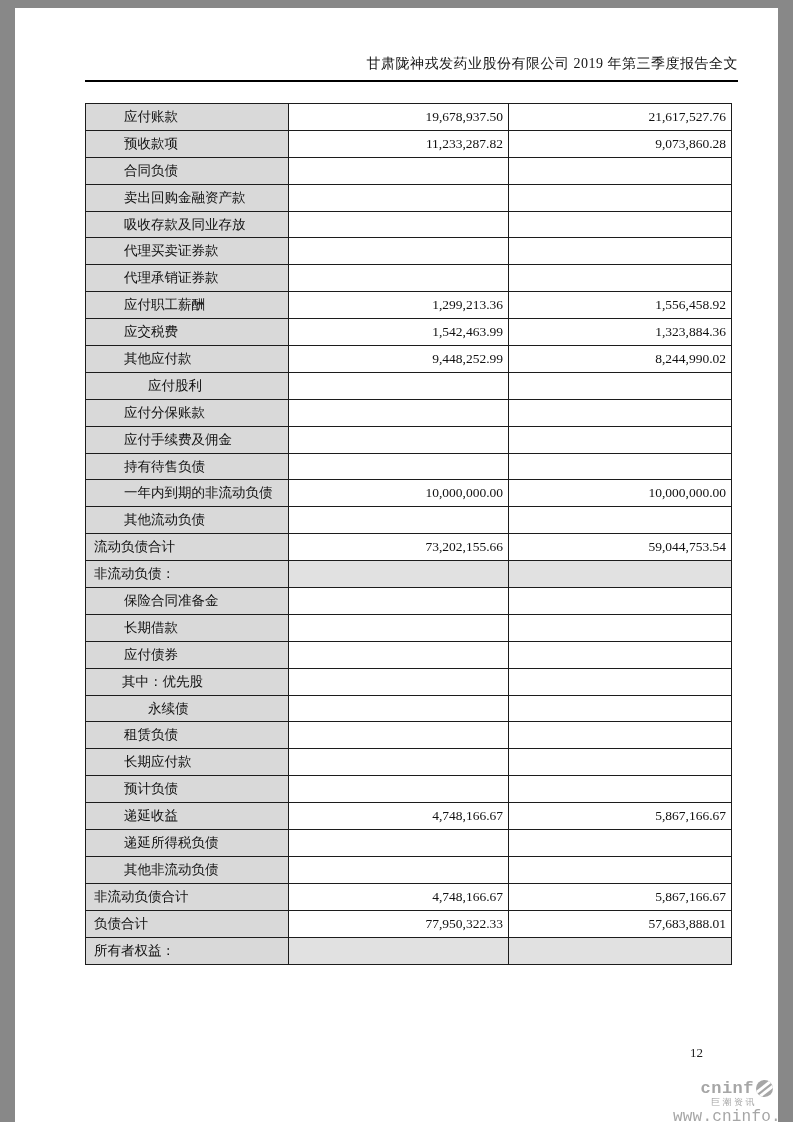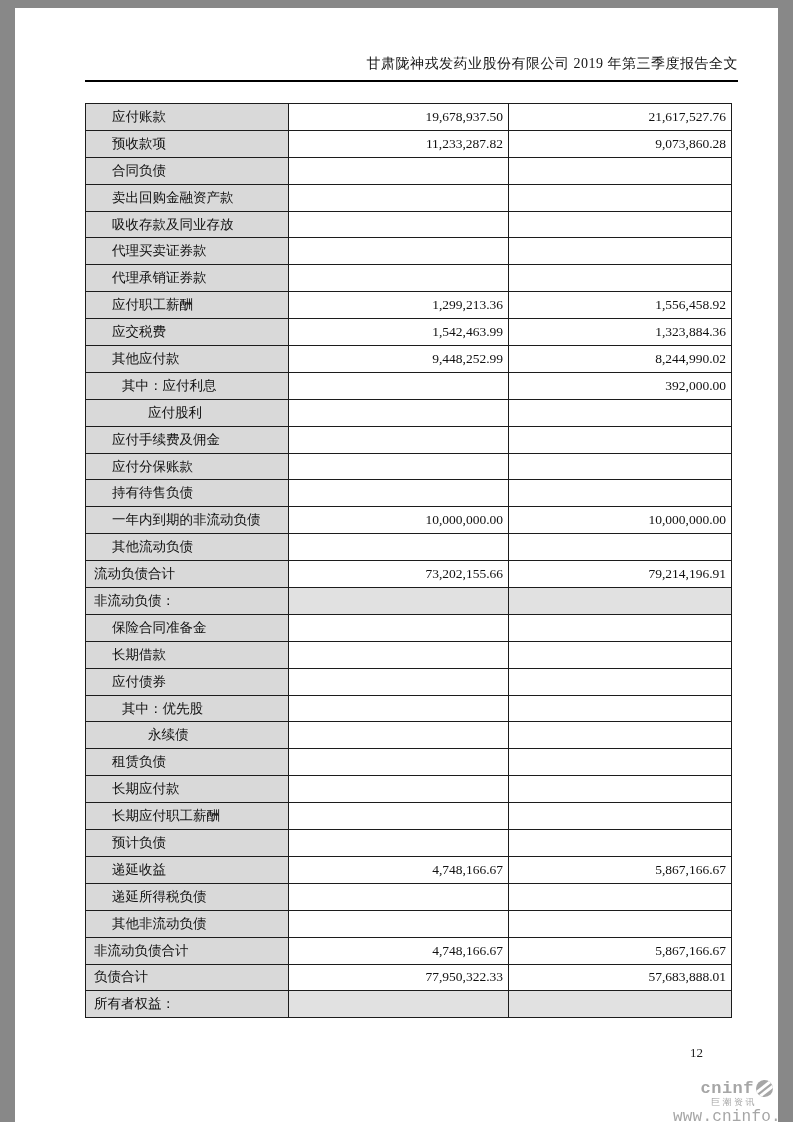--- a/index.html
+++ b/index.html
@@ -42,21 +42,21 @@
   }
   table.grid tr { height: 26.9px; }
   table.grid td {
     border: 1.6px solid var(--border-color);
     font-size: 13.5px;
     vertical-align: middle;
     overflow: hidden;
     white-space: nowrap;
   }
   td.cell-label { background: var(--label-cell-bg); padding-left: 8px; }
-  tr.indent-1 td.cell-label { padding-left: 26px; }
+  tr.indent-1 td.cell-label { padding-left: 38px; }
   tr.indent-2 td.cell-label { padding-left: 36px; }
   tr.indent-3 td.cell-label { padding-left: 62px; }
   td.cell-num {
     background: #ffffff;
     text-align: right;
     padding-right: 5px;
     font-size: 13.5px;
   }
   tr.section td.cell-num { background: var(--section-cell-bg); }
   .page-number {
@@ -169,37 +169,32 @@
         <tr class="indent-1">
       <td class="cell-label">应交税费</td>
       <td class="cell-num">1,542,463.99</td>
       <td class="cell-num">1,323,884.36</td>
     </tr>
         <tr class="indent-1">
       <td class="cell-label">其他应付款</td>
       <td class="cell-num">9,448,252.99</td>
       <td class="cell-num">8,244,990.02</td>
     </tr>
-        <tr class="indent-2">
-      <td class="cell-label">其中：应付利息</td>
-      <td class="cell-num"></td>
-      <td class="cell-num">392,000.00</td>
-    </tr>
         <tr class="indent-3">
       <td class="cell-label">应付股利</td>
       <td class="cell-num"></td>
       <td class="cell-num"></td>
     </tr>
         <tr class="indent-1">
+      <td class="cell-label">应付分保账款</td>
+      <td class="cell-num"></td>
+      <td class="cell-num"></td>
+    </tr>
+        <tr class="indent-1">
       <td class="cell-label">应付手续费及佣金</td>
-      <td class="cell-num"></td>
-      <td class="cell-num"></td>
-    </tr>
-        <tr class="indent-1">
-      <td class="cell-label">应付分保账款</td>
       <td class="cell-num"></td>
       <td class="cell-num"></td>
     </tr>
         <tr class="indent-1">
       <td class="cell-label">持有待售负债</td>
       <td class="cell-num"></td>
       <td class="cell-num"></td>
     </tr>
         <tr class="indent-1">
       <td class="cell-label">一年内到期的非流动负债</td>
@@ -207,21 +202,21 @@
       <td class="cell-num">10,000,000.00</td>
     </tr>
         <tr class="indent-1">
       <td class="cell-label">其他流动负债</td>
       <td class="cell-num"></td>
       <td class="cell-num"></td>
     </tr>
         <tr class="indent-0">
       <td class="cell-label">流动负债合计</td>
       <td class="cell-num">73,202,155.66</td>
-      <td class="cell-num">79,214,196.91</td>
+      <td class="cell-num">59,044,753.54</td>
     </tr>
         <tr class="indent-0 section">
       <td class="cell-label">非流动负债：</td>
       <td class="cell-num"></td>
       <td class="cell-num"></td>
     </tr>
         <tr class="indent-1">
       <td class="cell-label">保险合同准备金</td>
       <td class="cell-num"></td>
       <td class="cell-num"></td>
@@ -246,25 +241,20 @@
       <td class="cell-num"></td>
       <td class="cell-num"></td>
     </tr>
         <tr class="indent-1">
       <td class="cell-label">租赁负债</td>
       <td class="cell-num"></td>
       <td class="cell-num"></td>
     </tr>
         <tr class="indent-1">
       <td class="cell-label">长期应付款</td>
-      <td class="cell-num"></td>
-      <td class="cell-num"></td>
-    </tr>
-        <tr class="indent-1">
-      <td class="cell-label">长期应付职工薪酬</td>
       <td class="cell-num"></td>
       <td class="cell-num"></td>
     </tr>
         <tr class="indent-1">
       <td class="cell-label">预计负债</td>
       <td class="cell-num"></td>
       <td class="cell-num"></td>
     </tr>
         <tr class="indent-1">
       <td class="cell-label">递延收益</td>

